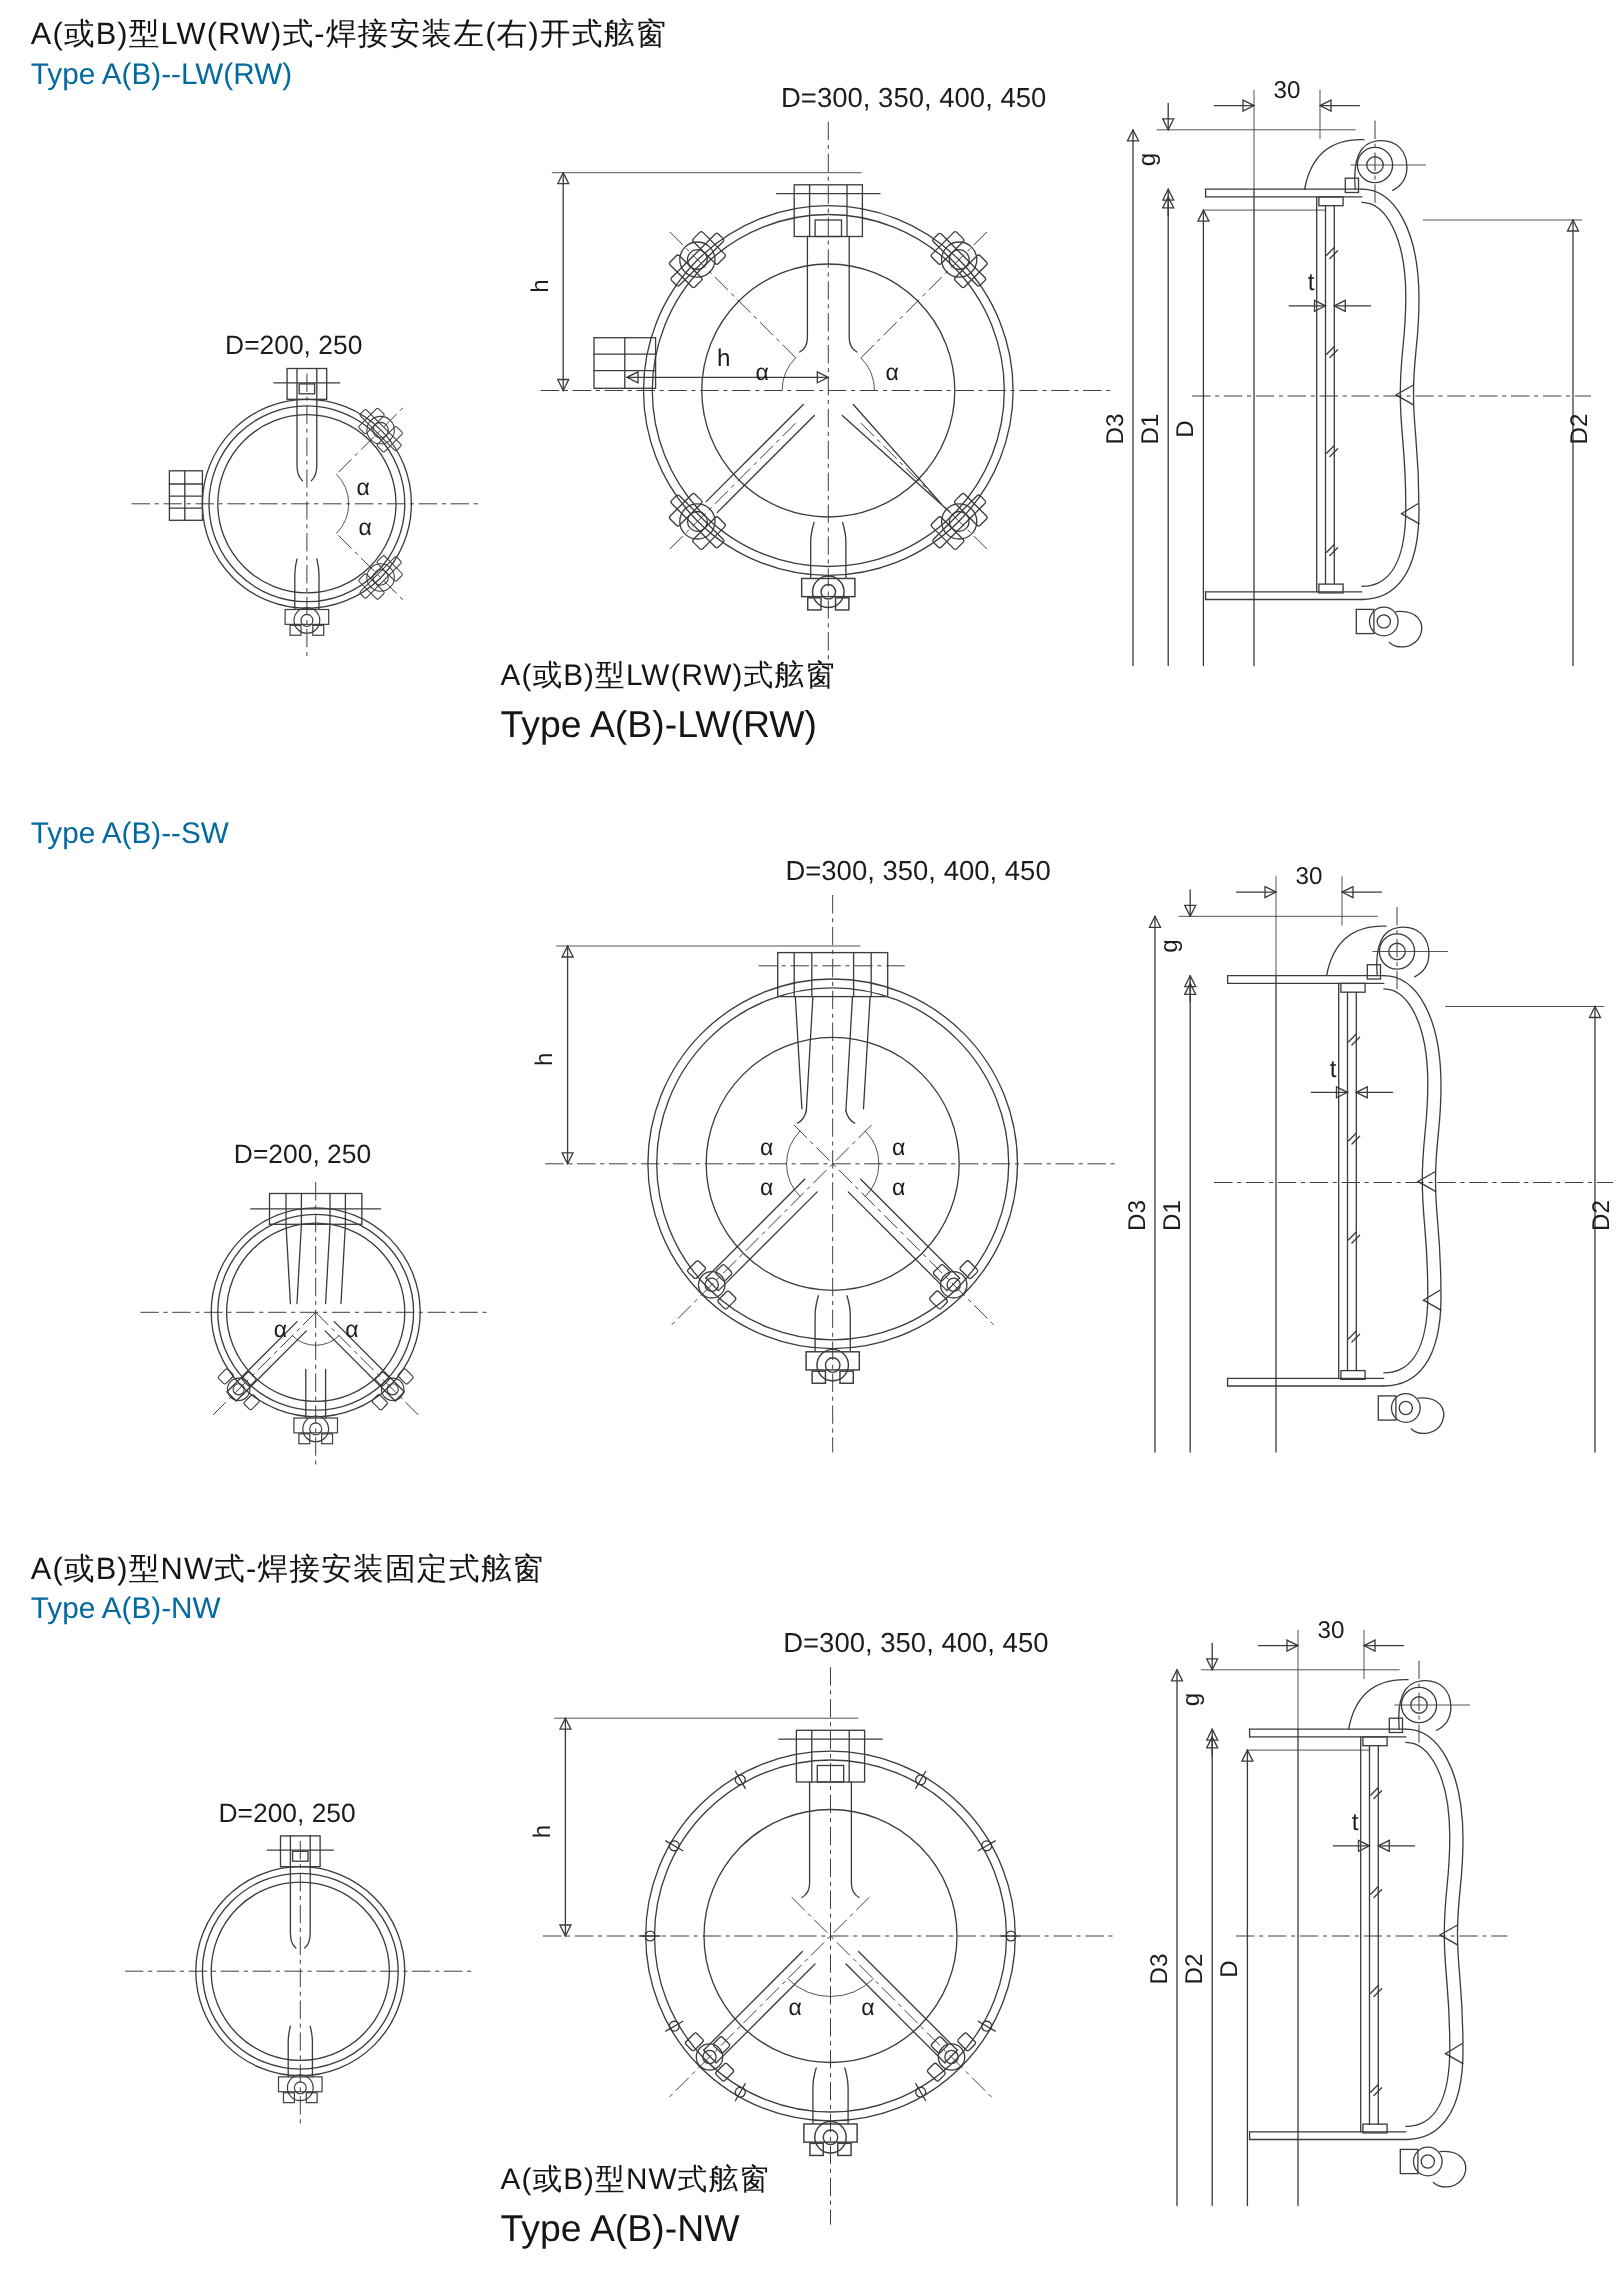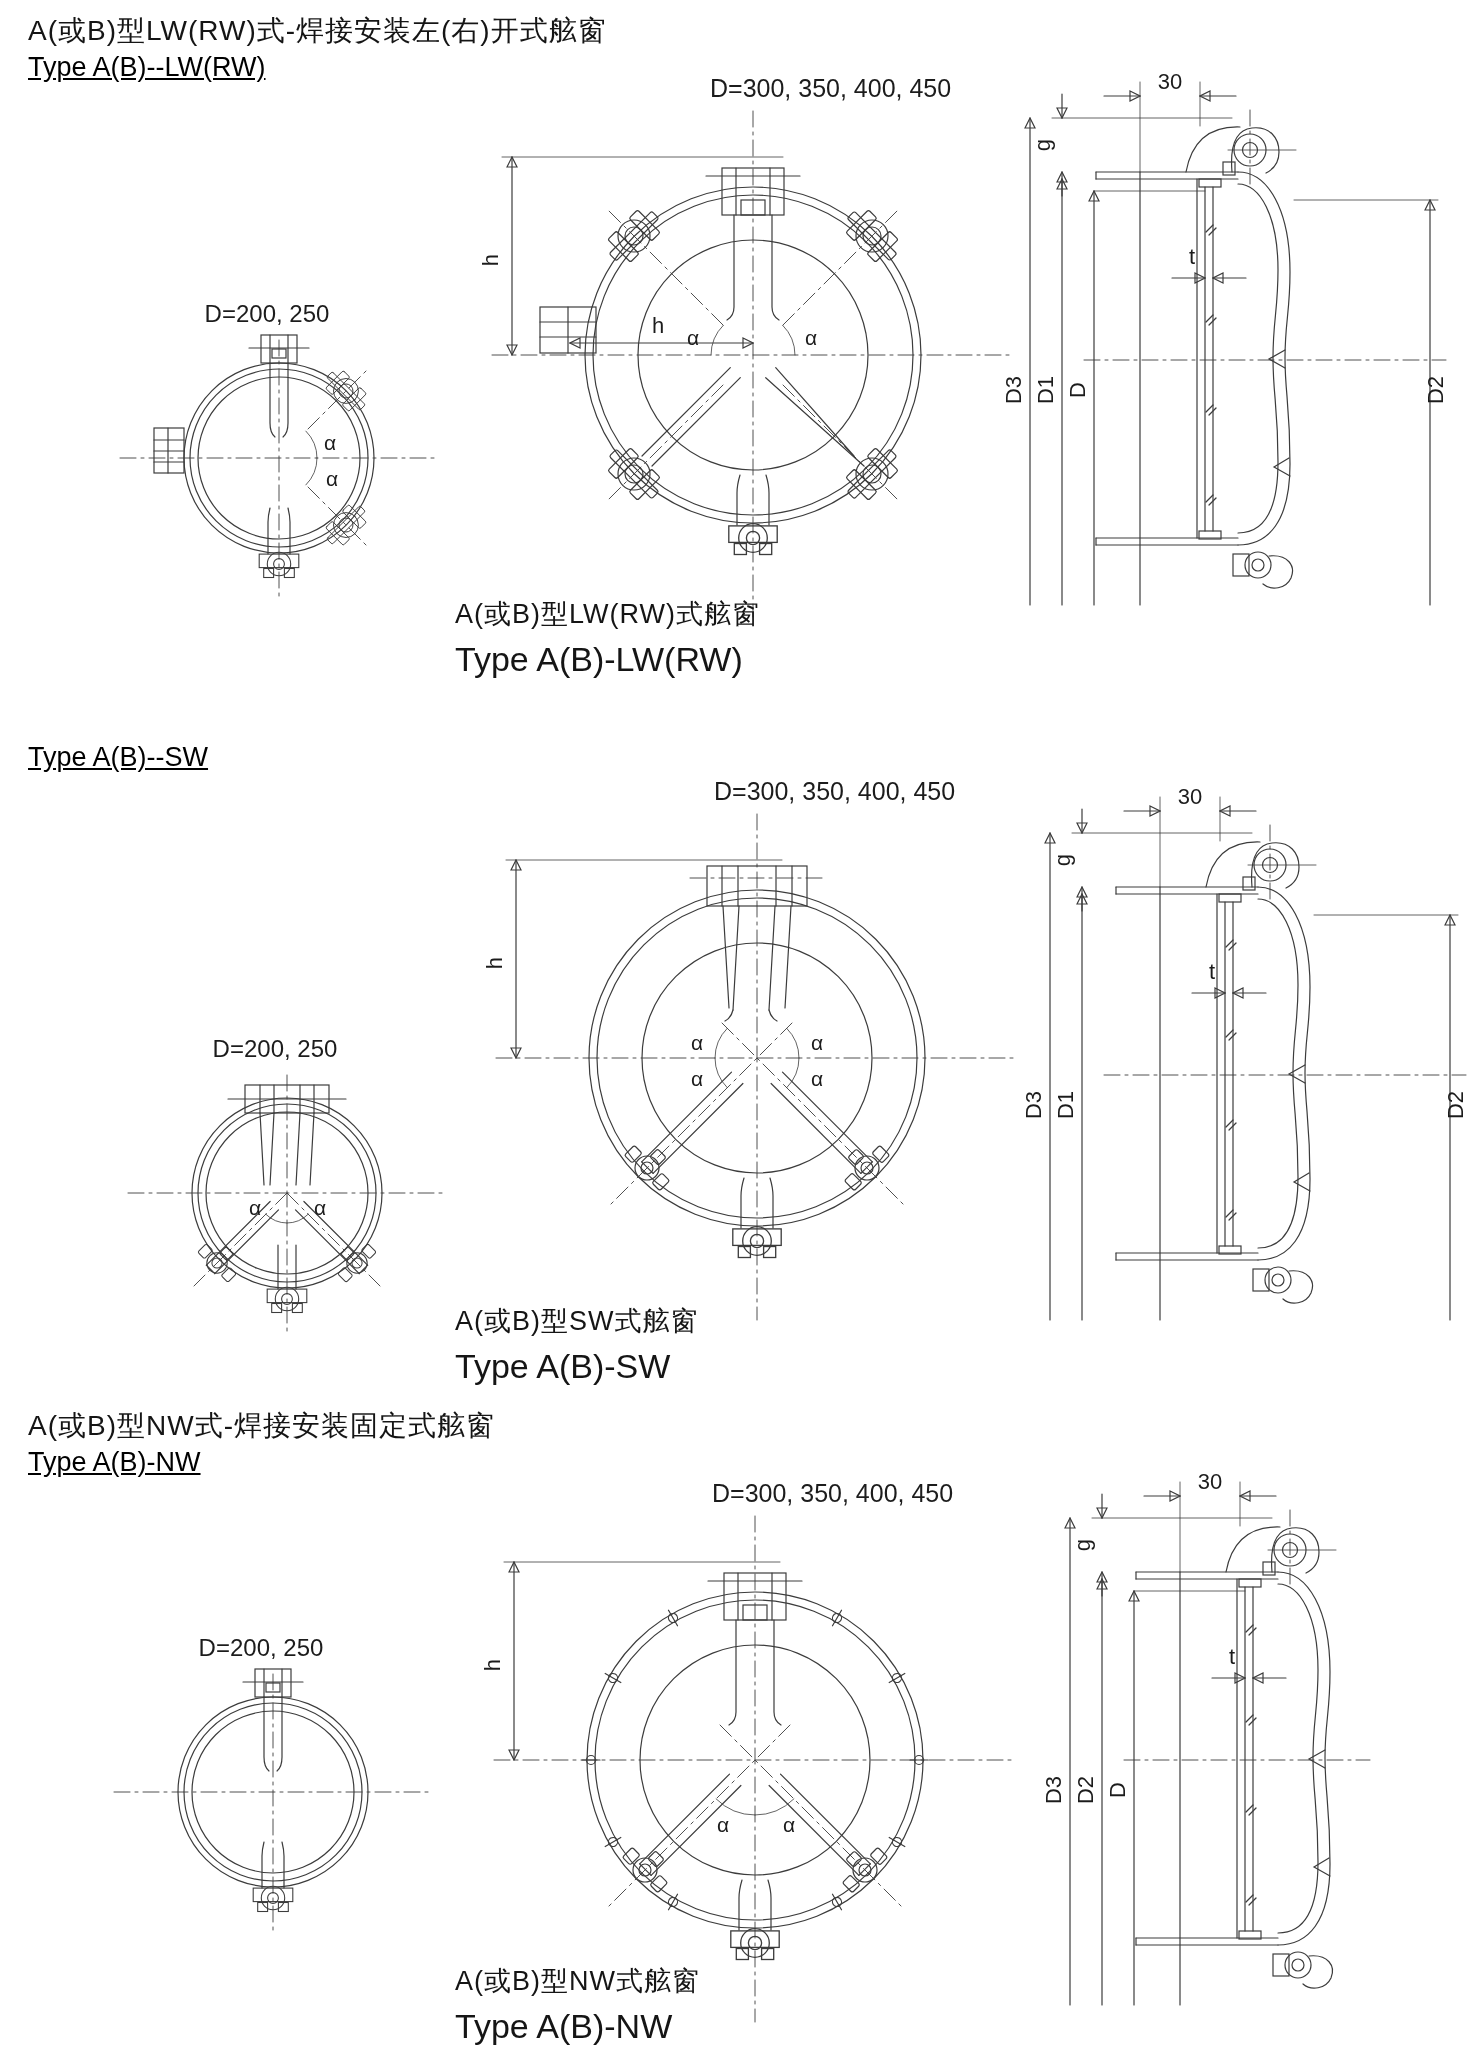--- a/index.html
+++ b/index.html
@@ -1,20 +1,20 @@
 <!DOCTYPE html>
 <html><head>
 <meta charset="utf-8">
 <style>
   html,body{margin:0;padding:0;background:#fff;}
   .page{position:relative;width:1473px;height:2067px;background:#ffffff;overflow:hidden;
         font-family:"Liberation Sans",sans-serif;color:#111;padding-left:47px;}
   .panel{position:absolute;left:0;width:1473px;}
   .tz{position:absolute;left:28px;top:12px;font-size:28px;letter-spacing:1px;color:#151515;}
-  .te{position:absolute;left:28px;top:52px;font-size:27px;color:#000000;text-decoration:underline;}
+  .te{position:absolute;left:28px;top:52px;font-size:27px;color:#0369a1;}
   .cap{position:absolute;left:455px;width:600px;text-align:left;color:#151515;}
   .cap .c1{font-size:27px;letter-spacing:1px;}
   .cap .c2{font-size:34px;margin-top:8px;}
   svg{position:absolute;overflow:visible;}
   svg line,svg path,svg rect,svg circle{stroke:#3c3c3c;stroke-width:1.2;fill:none;stroke-linecap:round;}
   svg .cl{stroke-dasharray:16 5 3 5;stroke-width:0.9;}
   svg .thin{stroke-width:0.8;}
   svg .dmE{marker-end:url(#ma);}
   svg .dmB{marker-start:url(#ma);marker-end:url(#ma);}
   svg text{fill:#1c1c1c;stroke:none;font-family:"Liberation Sans",sans-serif;}
@@ -430,24 +430,20 @@
         <text class="t22" text-anchor="middle" transform="rotate(-90 443 330)" x="443" y="330">D2</text>
       </g>
       <g>
         <rect x="233" y="494" width="16" height="22"></rect>
           <circle cx="258" cy="505" r="13"></circle>
           <circle cx="258" cy="505" r="6"></circle>
         <path d="M269 496 C288 494 296 506 291 518 C286 529 271 531 263 524"></path>
       </g>
     </svg>
 
-    <div class="cap" style="top:613px">
-      <div class="c1">A(或B)型SW式舷窗</div>
-      <div class="c2">Type A(B)-SW</div>
-    </div>
   </section>
 
   <section class="panel" style="top:1395px;height:672px">
     <div class="tz">A(或B)型NW式-焊接安装固定式舷窗</div>
     <div class="te">Type A(B)-NW</div>
 
     <svg style="left:106px;top:237px" width="334" height="312" viewBox="0 0 334 312">
       <text class="t24" x="155" y="24" text-anchor="middle">D=200, 250</text>
       <g>
         <circle cx="167" cy="160" r="95"></circle>

